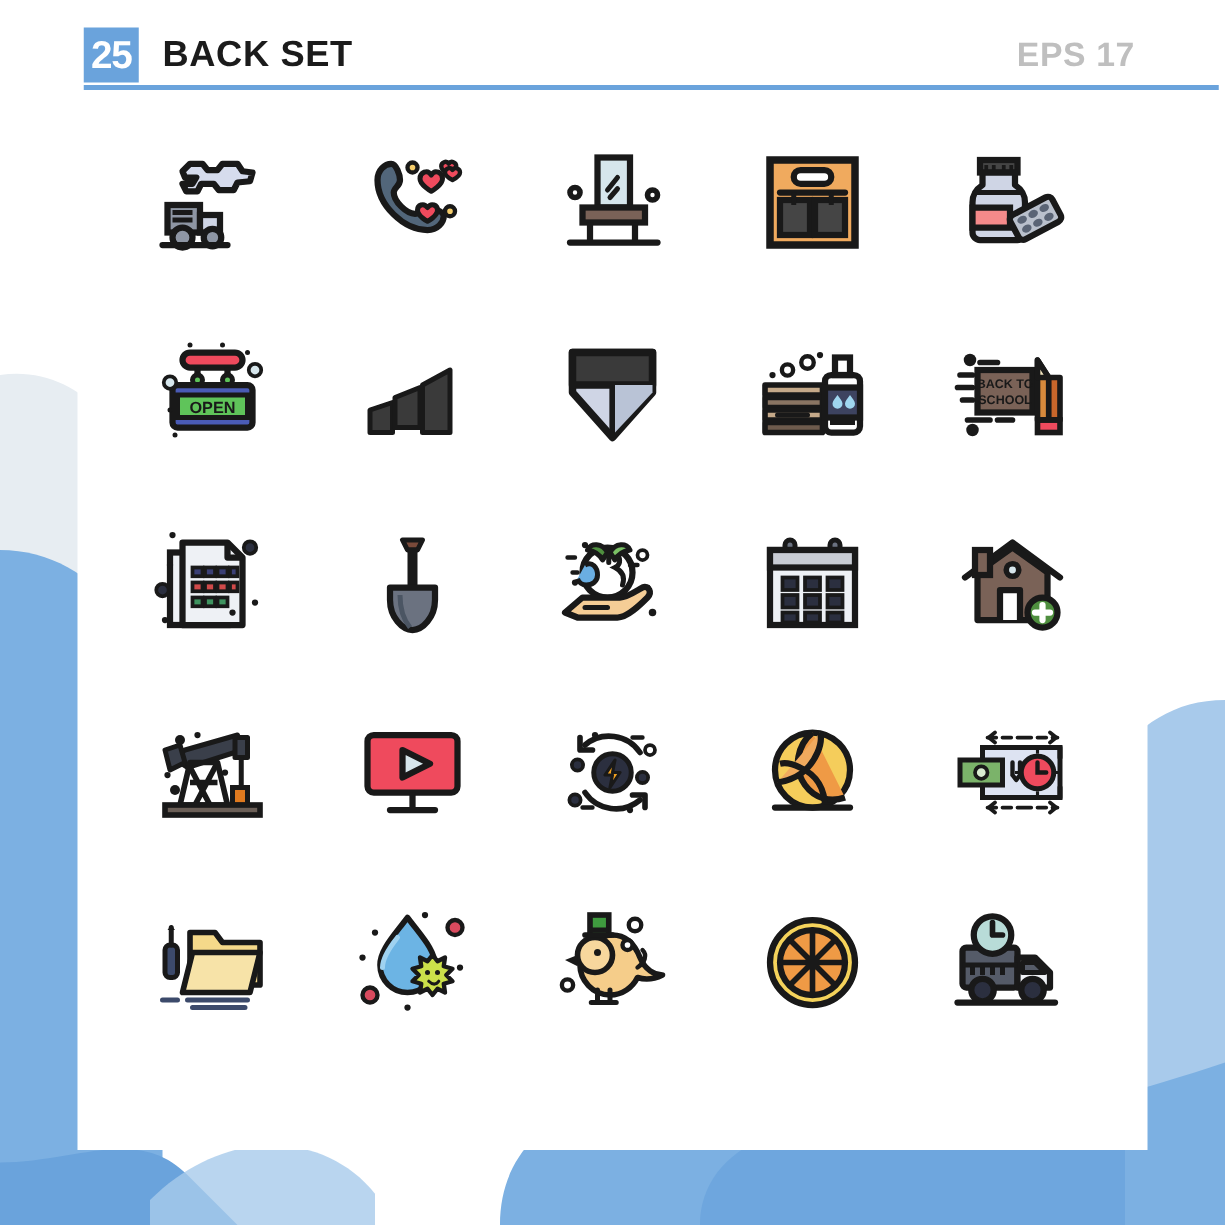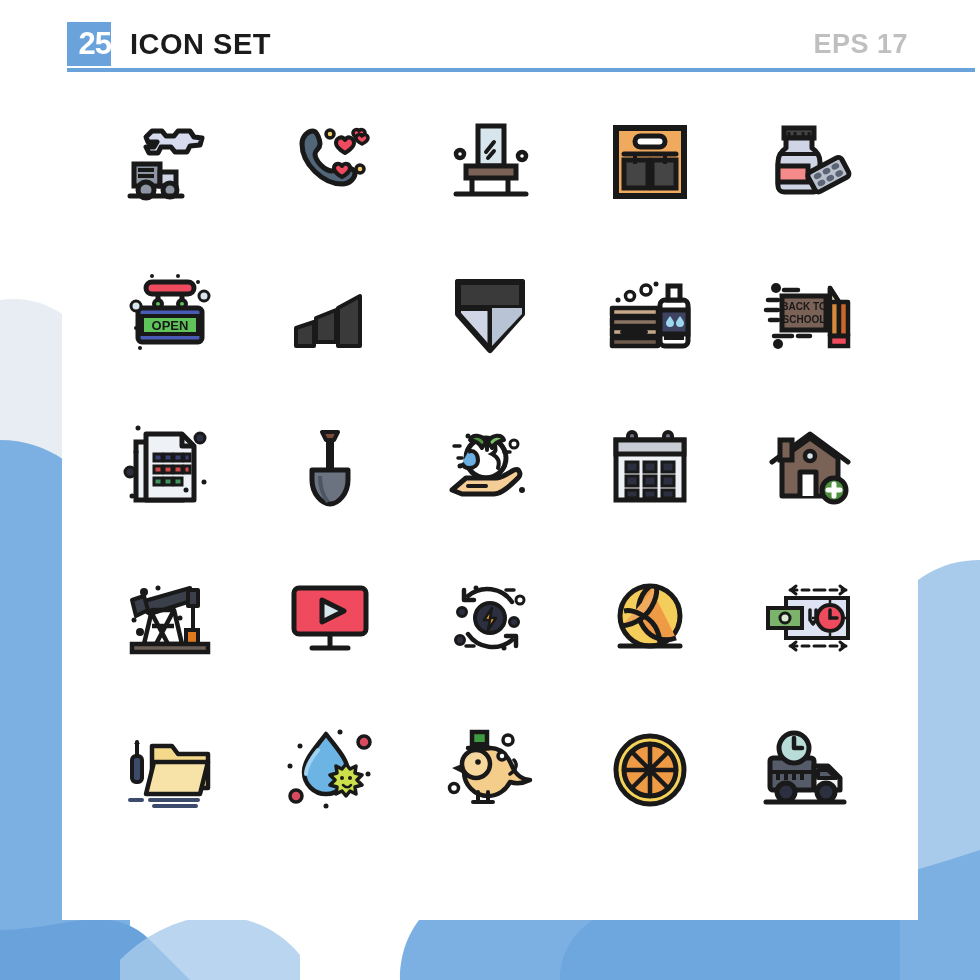--- a/index.html
+++ b/index.html
@@ -16,21 +16,21 @@
     position:absolute;left:62px;top:8px;width:856px;height:912px;
     background:#ffffff;z-index:1;
   }
   
   #header{
     position:absolute;left:0;top:0;width:856px;height:62px;
   }
   #count-badge{
     position:absolute;left:5px;top:14px;width:44px;height:44px;
     background:#6aa3dc;color:#ffffff;
-    font-size:31px;font-weight:bold;line-height:44px;text-align:right;
+    font-size:31px;font-weight:bold;line-height:44px;text-align:center;
     letter-spacing:-1px;
   }
   #header-title{
     position:absolute;left:22px;top:20px;
     font-size:29px;font-weight:bold;color:#1b1b1b;letter-spacing:.5px;
   }
   #header-eps{
     position:absolute;right:10px;top:21px;
     font-size:27px;font-weight:bold;color:#bfbfbf;letter-spacing:.5px;
   }
@@ -63,21 +63,21 @@
   <path d="M980 560 C 900 560 860 640 860 720 L860 980 L980 980 Z" fill="#a8caeb"></path>
   <path d="M400 980 C 400 880 520 850 650 880 C 760 905 830 900 980 850 L980 980 Z" fill="#7cb0e2"></path>
   <path d="M560 980 C 560 915 640 885 720 905 C 790 922 840 920 900 905 L900 980 Z" fill="#6aa3dc" opacity=".75"></path>
   <path d="M120 960 C 180 900 260 905 300 955 L300 980 L120 980 Z" fill="#a8caeb" opacity=".8"></path>
 </svg>
 
 <div id="card">
 
   <div id="header">
     <div id="count-badge">25</div>
-    <div id="header-title" style="left:68px;">ICON SET</div>
+    <div id="header-title" style="left:68px;">BACK SET</div>
     <div id="header-eps">EPS 17</div>
     <div id="header-rule"></div>
   </div>
 
   <div id="grid">
 
     <div class="cell">
       <svg width="96" height="96" viewBox="0 0 96 96">
         <g fill="none" stroke="#191919" stroke-width="5" stroke-linejoin="round" stroke-linecap="round">
           <path d="M30 17h10l4 5h8l4-5h12l4 6 8 1 -2 7 -10 1 -3 6h-12l-4-5h-10l-3 6h-9l-3-6h8l3-5h-9l-2-5z" fill="#d6dced"></path>

